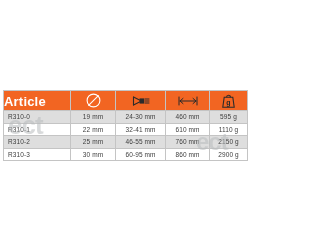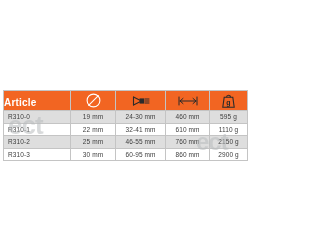--- a/index.html
+++ b/index.html
@@ -79,21 +79,21 @@
     background: #f26522;
     border-color: #e05a1c;
     vertical-align: middle;
     text-align: center;
   }
   th.col-article {
     text-align: left;
     padding-left: 4px;
   }
   .th-label {
-    font-size: 10px;
+    font-size: 13px;
     font-weight: bold;
     color: #ffffff;
     letter-spacing: 0.2px;
   }
 
   .icon-box {
     display: flex;
     align-items: center;
     justify-content: center;
     height: 19px;

